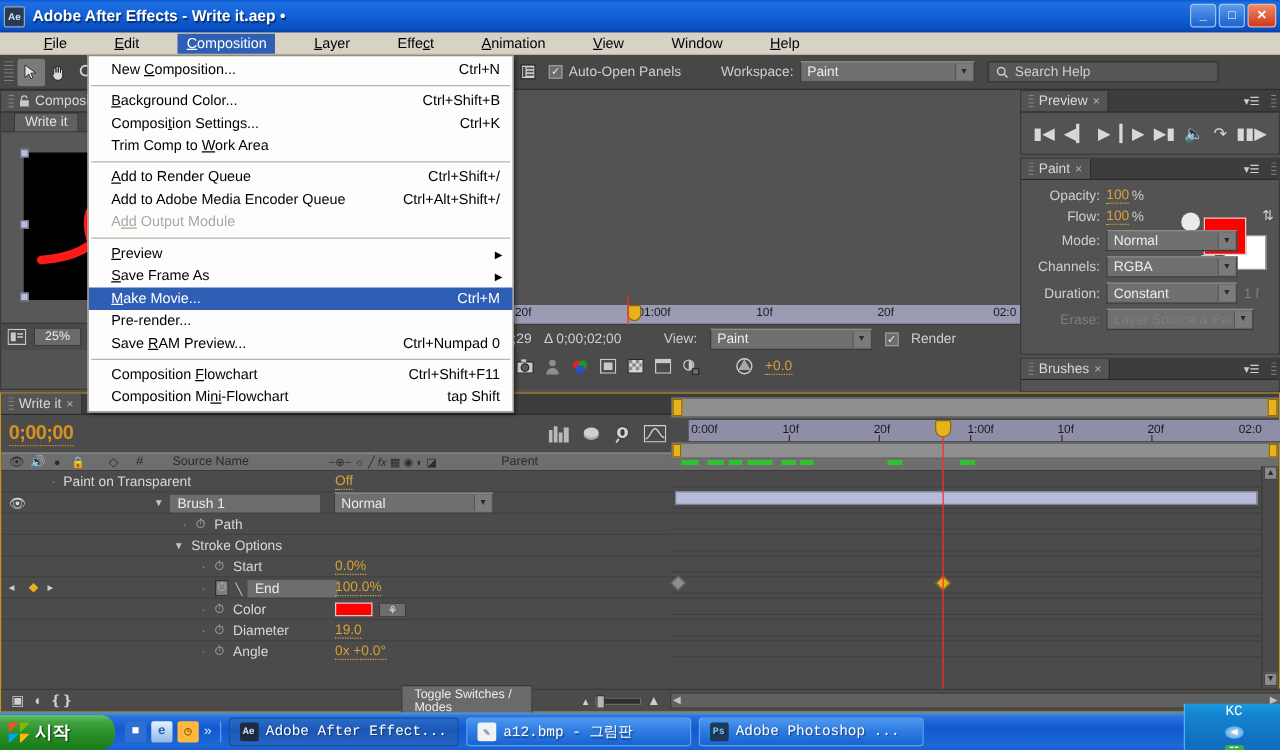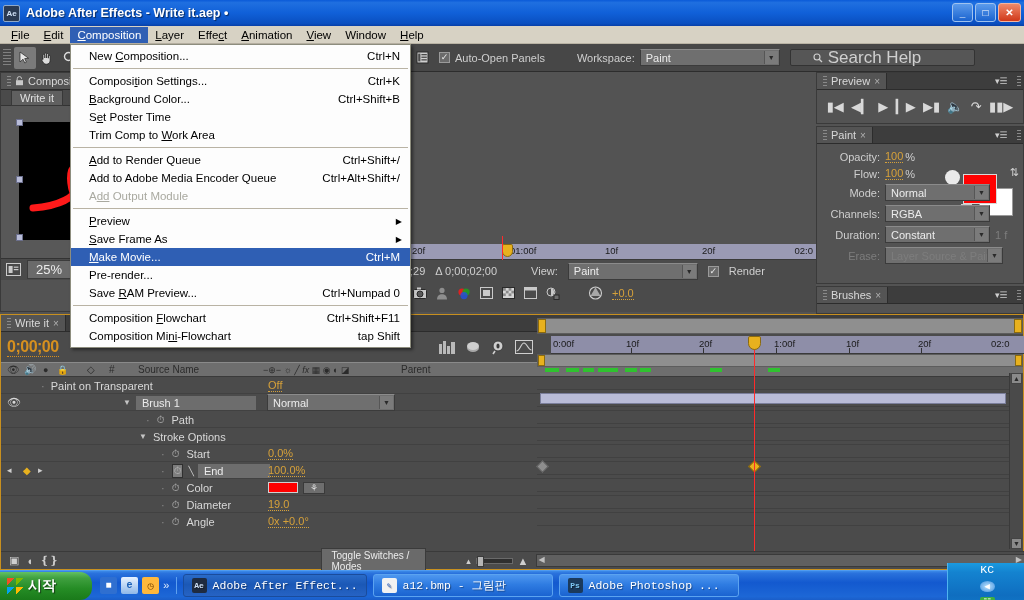--- a/index.html
+++ b/index.html
@@ -37,21 +37,21 @@
   }
   .win-btn.close{ background:linear-gradient(180deg,#f08a6a,#d0391a); border-color:#f3b5a0; width:23px;}
 
   
   .menubar{
     position:absolute; left:0; top:26px; width:1024px; height:18px;
     background:#d7d2c4; display:flex; align-items:center; padding-left:4px;
     border-bottom:1px solid #b9b3a4;
   }
   .menubar .mi{
-    padding:2px 7px; font-size:11.5px; color:#000; cursor:default; white-space:nowrap;
+    padding:2px 7px; font-size:11.5px; color:#000; cursor:default; white-space:nowrap;margin-left:24px;
   }
   .menubar .mi u{ text-decoration:underline; }
   .menubar .mi.active{ background:#2f5fb4; color:#fff; }
 
   
   .toolbar{
     position:absolute; left:0; top:44px; width:1024px; height:28px;
     background:#474747; border-bottom:1px solid #2d2d2d;
     display:flex; align-items:center;
   }
@@ -72,21 +72,21 @@
     height:17px; display:inline-flex; align-items:center; color:#ececec;
     font-size:11px; padding-left:5px; position:relative;
   }
   .dd .arrowbox{
     position:absolute; right:1px; top:1px; bottom:1px; width:14px;
     background:#7b7b7b; border-left:1px solid #565656;
     display:flex;align-items:center;justify-content:center; font-size:7px; color:#2a2a2a;
   }
   .searchbox{
     height:17px; background:#565656; border:1px solid #333; border-radius:2px;
-    display:flex; align-items:center; padding:0 22px; color:#cfcfcf; font-size:17px; gap:5px;
+    display:flex; align-items:center; padding:0 6px; color:#cfcfcf; font-size:11px; gap:5px;
   }
 
   
   .panel{ position:absolute; background:#535353; border:1px solid #3a3a3a; }
   .panel-tabs{
     height:17px; background:#3d3d3d; display:flex; align-items:stretch;
     border-bottom:1px solid #2c2c2c; position:relative;
   }
   .ptab{
     background:#545454; display:flex;align-items:center; gap:4px; padding:0 6px;
@@ -109,21 +109,21 @@
   #compTabRow2{ height:16px; background:#4a4a4a; border-bottom:1px solid #333;
     display:flex; align-items:center; padding-left:10px;}
   .subtab{ background:#606060; border:1px solid #383838; font-size:11px; color:#e0e0e0;
     padding:1px 8px; }
   .comp-view{ position:relative; background:#585858; height:152px; overflow:hidden;}
   .comp-frame{ position:absolute; left:18px; top:16px; width:170px; height:118px; background:#000;}
   .handle{ position:absolute; width:7px;height:7px; background:#b8bcd8; border:1px solid #6b6f8c;}
   .comp-bottom{ height:22px; background:#4a4a4a; border-top:1px solid #333;
     display:flex; align-items:center; gap:6px; padding-left:5px;}
   .zoombtn{ background:#6a6a6a;border:1px solid #3b3b3b; color:#ececec;
-    font-size:13px; padding:1px 8px; }
+    font-size:10px; padding:1px 8px; }
 
   
   #previewPanel{ left:816px; top:72px; width:208px; height:52px; }
   .prev-transport{ display:flex; align-items:center; justify-content:space-around;
     height:33px; padding:0 6px; color:#d8d8d8; }
   .prev-transport span{ font-size:13px; }
 
   
   #paintPanel{ left:816px; top:126px; width:208px; height:158px;}
   .paint-body{ padding:6px 8px 0 6px; font-size:11px; }
@@ -757,29 +757,26 @@
   </div>
 
   <div id="compMenu">
     <div class="menu-item">
       <span class="lbl">New <u>C</u>omposition...</span>
       <span class="acc">Ctrl+N</span>
     </div>
     <div class="menu-sep"></div>
 
     <div class="menu-item">
+      <span class="lbl"><u>B</u>ackground Color...</span>
+      <span class="acc">Ctrl+Shift+B</span>
+    </div>
+    <div class="menu-item">
       <span class="lbl">Composi<u>t</u>ion Settings...</span>
       <span class="acc">Ctrl+K</span>
-    </div>
-    <div class="menu-item">
-      <span class="lbl"><u>B</u>ackground Color...</span>
-      <span class="acc">Ctrl+Shift+B</span>
-    </div>
-    <div class="menu-item">
-      <span class="lbl">S<u>e</u>t Poster Time</span>
     </div>
     <div class="menu-item">
       <span class="lbl">Trim Comp to <u>W</u>ork Area</span>
     </div>
     <div class="menu-sep"></div>
 
     <div class="menu-item">
       <span class="lbl"><u>A</u>dd to Render Queue</span>
       <span class="acc">Ctrl+Shift+/</span>
     </div>

